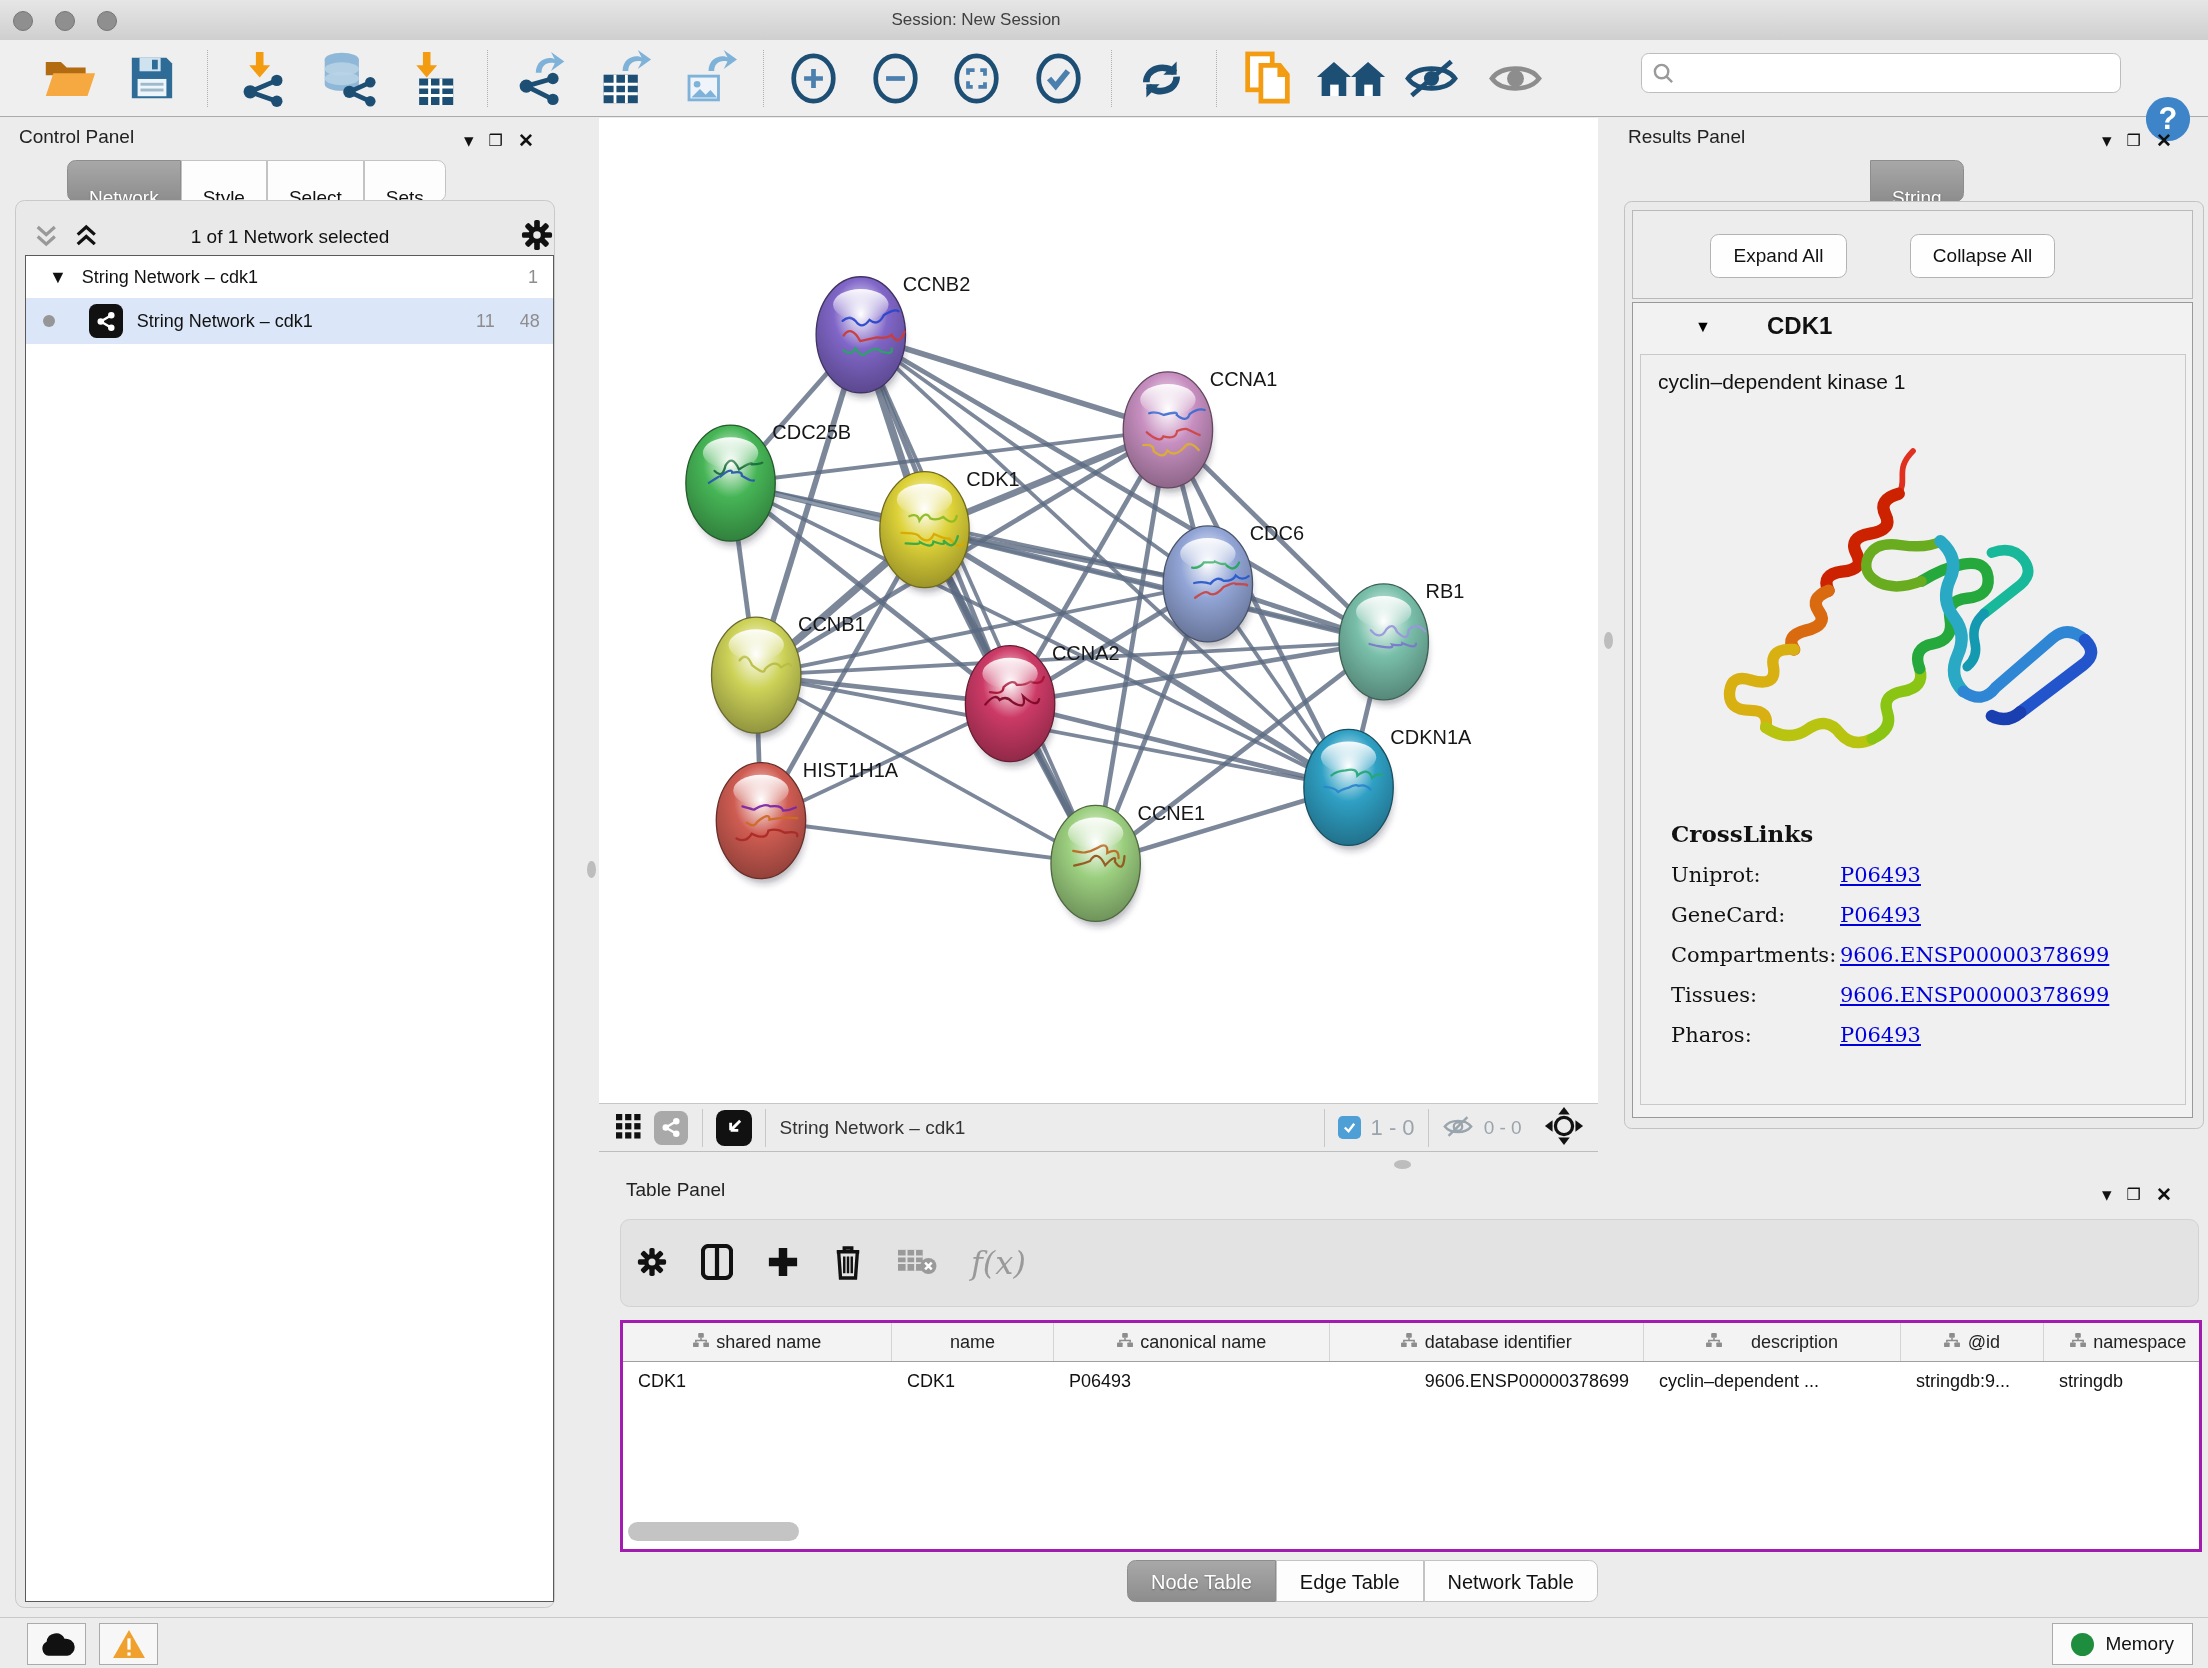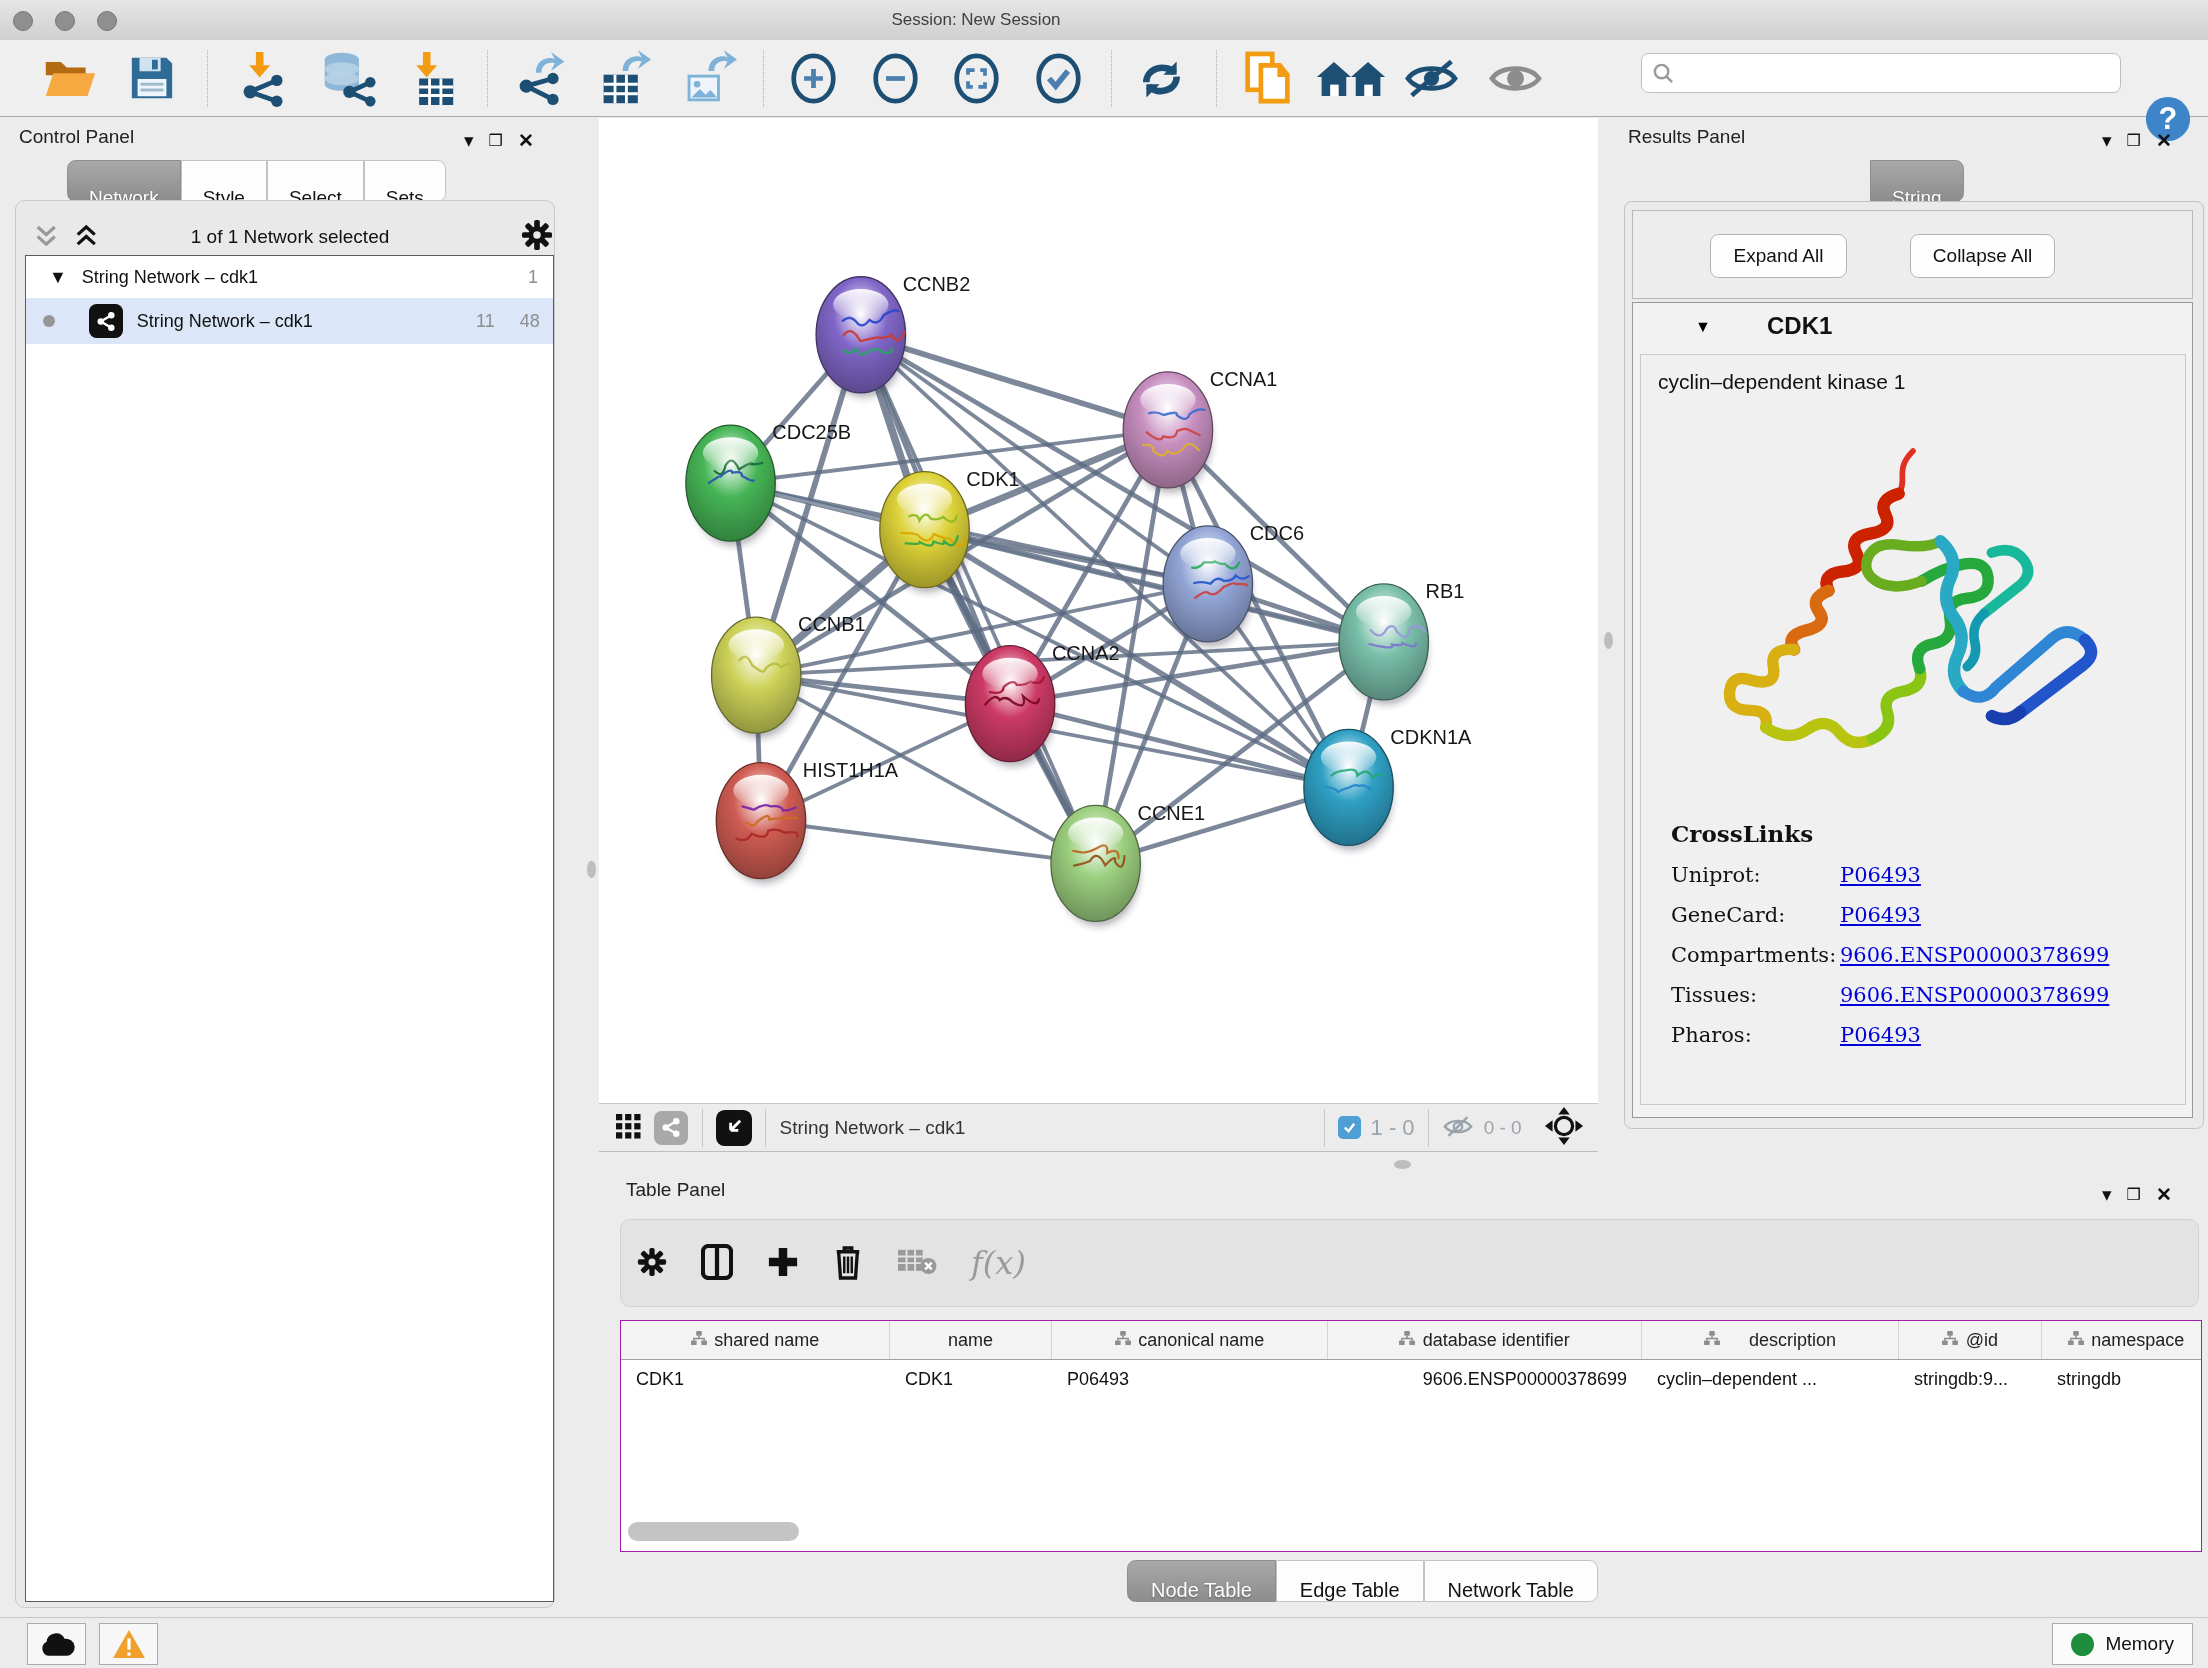--- a/index.html
+++ b/index.html
@@ -34,27 +34,27 @@
   #rp-outer{left:1624px;top:201px;width:578px;height:926px;background:#eaeaea;border:1px solid #c2c2c2;border-radius:7.6px;}
   #rp-btnbox{left:1632px;top:210px;width:561px;height:89px;background:#ededed;border:1px solid #b9b9b9;box-sizing:border-box;}
   .rbtn{top:234px;height:42px;background:#fefefe;border:1px solid #b3b3b3;border-radius:8.6px;font-size:19px;color:#111;display:flex;align-items:center;justify-content:center;}
   #rp-content{left:1632px;top:302px;width:561px;height:816px;background:#f2f2f2;border:1px solid #999;box-sizing:border-box;}
   #rp-inner{left:1640px;top:354px;width:546px;height:751px;background:#f0f0f0;border:1px solid #c9c9c9;box-sizing:border-box;}
   .serif{font-family:"DejaVu Serif","Liberation Serif",serif;}
   .xl-label{font-size:21px;color:#111;}
   .xl-link{font-size:21px;color:#0000dd;text-decoration:underline;}
   
   #tp-toolbox{left:620px;top:1219px;width:1579px;height:88px;background:#e3e3e3;border:1px solid #d2d2d2;border-radius:9.5px;display:flex;align-items:center;gap:34px;padding-left:16px;box-sizing:border-box;}
-  #tp-table{left:620px;top:1320px;width:1582px;height:232px;background:#fff;border:1px solid #a21caf;box-sizing:border-box;overflow:hidden;}
+  #tp-table{left:620px;top:1320px;width:1582px;height:232px;background:#fff;border:3px solid #a21caf;box-sizing:border-box;overflow:hidden;}
   #tp-head{display:flex;height:38px;background:#f3f3f3;border-bottom:1px solid #a0a0a0;}
   .th{display:flex;align-items:center;justify-content:center;gap:7.6px;font-size:18px;color:#222;border-right:1px solid #d4d4d4;box-sizing:border-box;overflow:hidden;white-space:nowrap;flex:none;}
   #tp-row{display:flex;height:38px;}
   .td{display:flex;align-items:center;font-size:18px;color:#111;padding:0 15px;box-sizing:border-box;overflow:hidden;white-space:nowrap;flex:none;}
   #hscroll{left:628px;top:1522px;width:171px;height:19px;background:#c4c4c4;border-radius:9.5px;}
-  .btab{height:42px;line-height:42px;padding:8px 23px;background:#fdfdfd;border:1px solid #c3c3c3;font-size:20px;color:#111;box-sizing:border-box;}
+  .btab{height:42px;line-height:42px;padding:0 23px;background:#fdfdfd;border:1px solid #c3c3c3;font-size:20px;color:#111;box-sizing:border-box;}
   
   #statusbar{left:0;top:1617px;width:2208px;height:51px;background:#ececec;border-top:1px solid #c9c9c9;}
   .sbtn{top:1623px;width:59px;height:42px;background:#f7f7f7;border:1px solid #ababab;display:flex;align-items:center;justify-content:center;box-sizing:border-box;}
   #memorybtn{left:2052px;top:1623px;width:141px;height:42px;background:#fbfbfb;border:1px solid #ababab;display:flex;align-items:center;justify-content:center;gap:11.4px;font-size:19px;color:#111;box-sizing:border-box;}
   .dotgrip{background:#bdbdbd;border-radius:50%;}
   .winctl{display:flex;gap:15px;align-items:center;}
   .chev{font-size:19px;color:#111;}
 </style>
 </head>
 <body>

